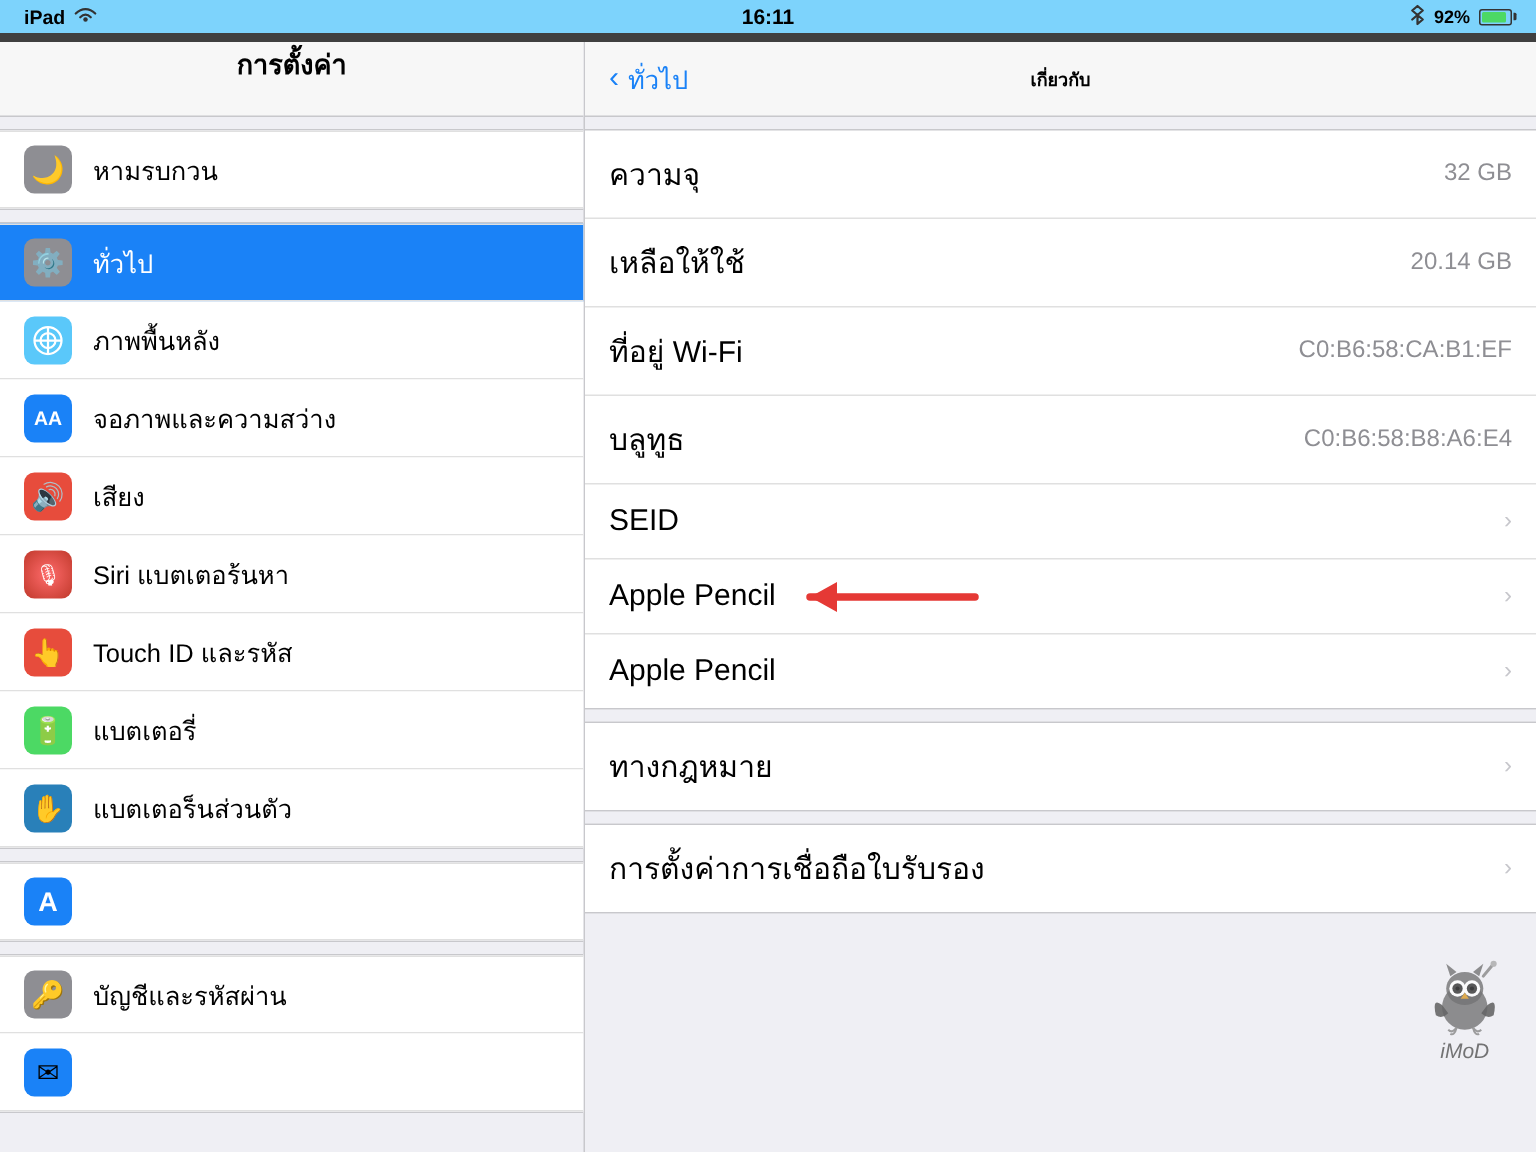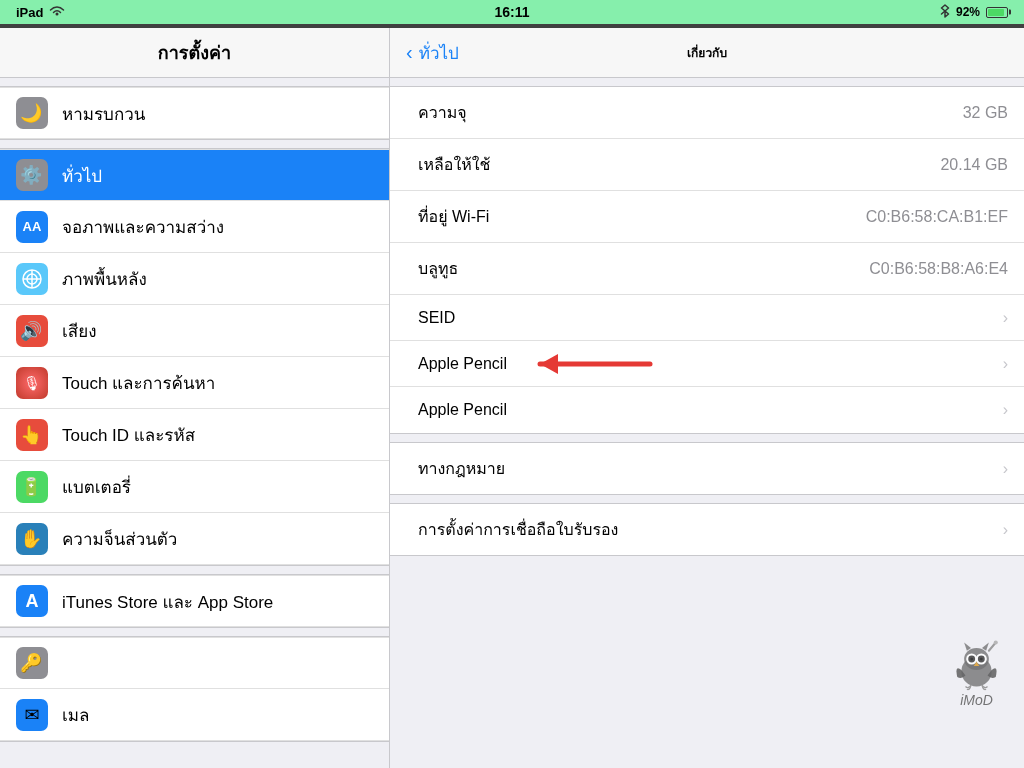--- a/index.html
+++ b/index.html
@@ -9,28 +9,28 @@
       width: 1024px;
       height: 768px;
       overflow: hidden;
       display: flex;
       flex-direction: column;
     }
 
     
     .status-bar {
       height: 28px;
-      background: #86efac;
+      background: #7dd3fc;
       display: flex;
       align-items: center;
       justify-content: space-between;
       padding: 0 16px;
       font-size: 13px;
       font-weight: 600;
-      border-bottom: 4px solid #404040;
+      border-bottom: 6px solid #404040;
       flex-shrink: 0;
       text-align: center;
     }
     .status-left { display: flex; align-items: center; gap: 6px; }
     .status-center { position: absolute; left: 50%; transform: translateX(-50%); font-size: 14px; font-weight: 600; }
     .status-right { display: flex; align-items: center; gap: 6px; font-size: 12px; }
     .battery-icon {
       display: inline-flex; align-items: center; gap: 2px;
     }
     .battery-body {
@@ -70,21 +70,20 @@
       flex-direction: column;
       border-right: 1px solid #c8c8cc;
       flex-shrink: 0;
     }
 
     .left-header {
       height: 50px;
       background: #f7f7f7;
       border-bottom: 1px solid #c8c8cc;
       display: flex;
-      align-items: center;
       justify-content: center;
       font-size: 18px;
       font-weight: 600;
       color: #000;
     }
 
     .left-list {
       overflow-y: auto;
       flex: 1;
     }
@@ -187,23 +186,22 @@
       align-items: center;
       justify-content: space-between;
       padding: 13px 16px;
       border-bottom: 1px solid #e0e0e0;
       min-height: 46px;
     }
 
     .info-row:last-child { border-bottom: none; }
 
     .info-label {
-      font-size: 16px;
+      font-size: 20px;
       color: #000;
-      margin-left: 12px;
     }
 
     .info-value {
       font-size: 16px;
       color: #8e8e93;
       text-align: right;
       max-width: 60%;
     }
 
     .info-value.black-bar {
@@ -292,72 +290,71 @@
           <span class="item-label">หามรบกวน</span>
         </div>
       </div>
 
       <div class="info-section" style="margin-top:8px; border-top:1px solid #c8c8cc;">
         <div class="settings-item active">
           <div class="item-icon" style="background:#8e8e93;">⚙️</div>
           <span class="item-label">ทั่วไป</span>
         </div>
         <div class="settings-item">
-          <div class="item-icon" style="background:#1a82f7; color:#fff; font-size:13px; font-weight:700;">AA</div>
-          <span class="item-label">จอภาพและความสว่าง</span>
-        </div>
-        <div class="settings-item">
           <div class="item-icon" style="background:#5ac8fa;">
             <svg width="20" height="20" viewBox="0 0 20 20">
               <circle cx="10" cy="10" r="9" fill="none" stroke="#fff" stroke-width="1.5"></circle>
               <circle cx="10" cy="10" r="5" fill="none" stroke="#fff" stroke-width="1.5"></circle>
               <line x1="10" y1="1" x2="10" y2="19" stroke="#fff" stroke-width="1.5"></line>
               <line x1="1" y1="10" x2="19" y2="10" stroke="#fff" stroke-width="1.5"></line>
             </svg>
           </div>
           <span class="item-label">ภาพพื้นหลัง</span>
         </div>
         <div class="settings-item">
+          <div class="item-icon" style="background:#1a82f7; color:#fff; font-size:13px; font-weight:700;">AA</div>
+          <span class="item-label">จอภาพและความสว่าง</span>
+        </div>
+        <div class="settings-item">
           <div class="item-icon" style="background:#e74c3c;">🔊</div>
           <span class="item-label">เสียง</span>
         </div>
         <div class="settings-item">
           <div class="item-icon" style="background: radial-gradient(circle, #ff6b6b, #c0392b);">
             <span style="color:#fff; font-size:14px;">🎙</span>
           </div>
-          <span class="item-label">Touch และการค้นหา</span>
+          <span class="item-label">Siri แบตเตอร้นหา</span>
         </div>
         <div class="settings-item">
           <div class="item-icon" style="background:#e74c3c;">👆</div>
           <span class="item-label">Touch ID และรหัส</span>
         </div>
         <div class="settings-item">
           <div class="item-icon" style="background:#4cd964;">🔋</div>
           <span class="item-label">แบตเตอรี่</span>
         </div>
         <div class="settings-item">
           <div class="item-icon" style="background:#2980b9;">✋</div>
-          <span class="item-label">ความจ็นส่วนตัว</span>
+          <span class="item-label">แบตเตอร็นส่วนตัว</span>
         </div>
       </div>
 
       <div class="info-section" style="margin-top:8px; border-top:1px solid #c8c8cc;">
         <div class="settings-item">
           <div class="item-icon" style="background:#1a82f7; color:#fff; font-weight:700;">A</div>
-          <span class="item-label">iTunes Store และ App Store</span>
         </div>
       </div>
 
       <div class="info-section" style="margin-top:8px; border-top:1px solid #c8c8cc;">
         <div class="settings-item">
           <div class="item-icon" style="background:#8e8e93;">🔑</div>
+          <span class="item-label">บัญชีและรหัสผ่าน</span>
         </div>
         <div class="settings-item">
           <div class="item-icon" style="background:#1a82f7;">✉</div>
-          <span class="item-label">เมล</span>
         </div>
       </div>
 
     </div>
   </div>
 
   <div class="right-panel" style="position:relative;">
     <div class="right-header">
       <div class="back-btn">
         <span class="back-chevron">‹</span>

